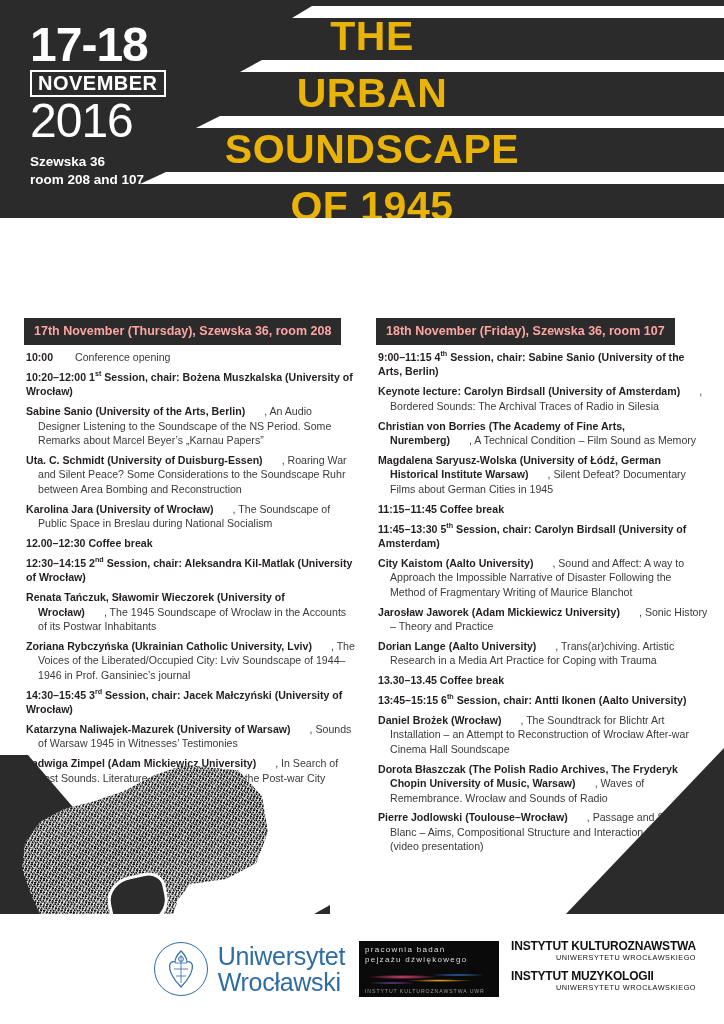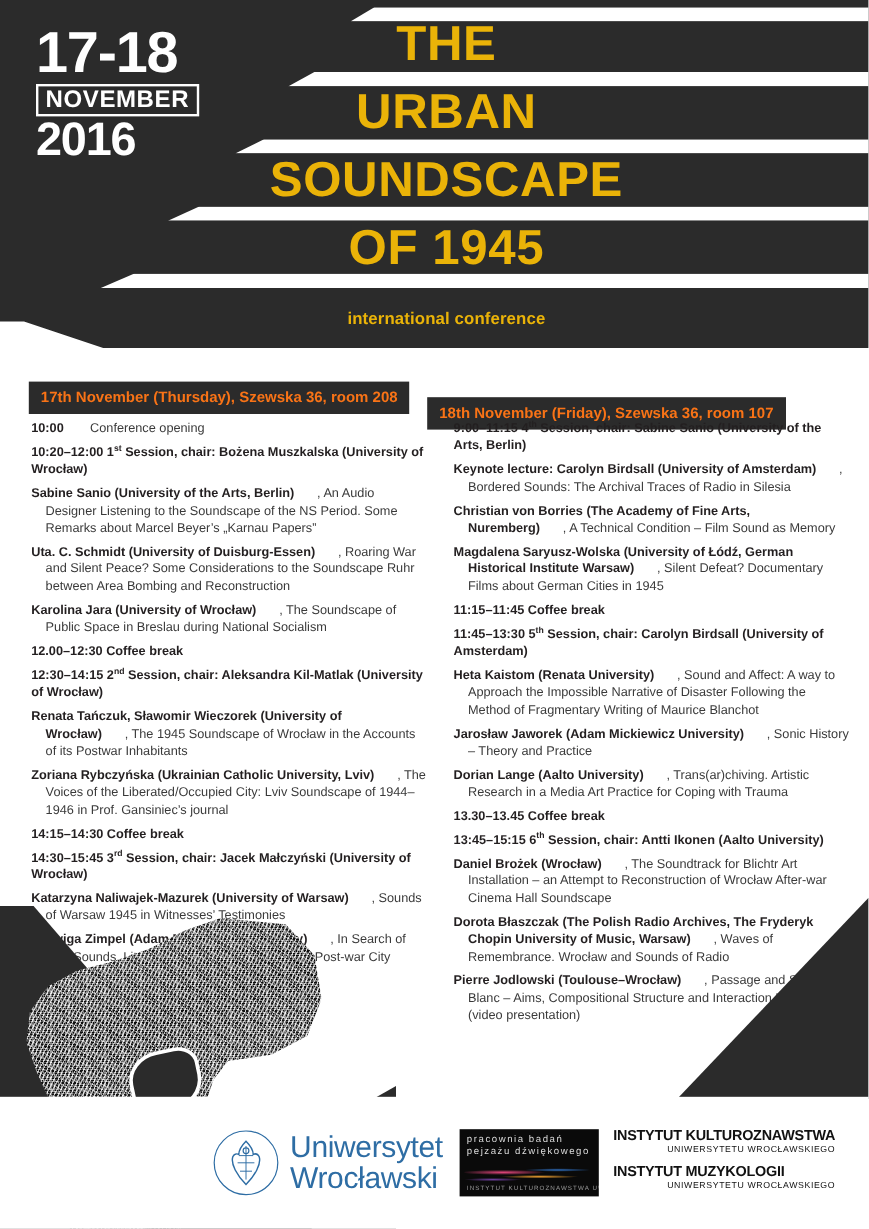--- a/index.html
+++ b/index.html
@@ -16,21 +16,21 @@
     height: 1024px;
     overflow: hidden;
     background: #ffffff;
   }
 
   
   .header {
     position: absolute;
     left: 0; top: 0;
     width: 724px;
-    height: 290px;
+    height: 218px;
     background: #2b2b2b;
     overflow: hidden;
     clip-path: polygon(0 0, 724px 0, 724px 290px, 86px 290px, 20px 268px, 0 268px);
   }
   
   .stripe {
     position: absolute;
     background: #ffffff;
     height: 12px;
   }
@@ -58,22 +58,22 @@
     display: inline-block;
     border: 2px solid #ffffff;
     padding: 1px 6px 2px 6px;
     font-size: 20px;
     font-weight: bold;
     letter-spacing: 0.5px;
     line-height: 1;
     margin: 3px 0 1px 0;
   }
   .d-year {
-    font-size: 39px;
-    font-weight: bold;
+    font-size: 48px;
+    font-weight: normal;
     line-height: 0.96;
     letter-spacing: -1px;
   }
   .d-venue {
     font-size: 13.5px;
     font-weight: bold;
     line-height: 1.32;
     margin-top: 9px;
   }
 
@@ -98,29 +98,29 @@
     font-size: 14px;
     font-weight: bold;
     margin-top: 30px;
     letter-spacing: 0.1px;
   }
 
   
   .day-head {
     position: absolute;
     background: #2b2b2b;
-    color: #f97316;
+    color: #fca5a5;
     font-size: 12.5px;
     font-weight: bold;
     padding: 6px 10px 7px 10px;
     white-space: nowrap;
     box-sizing: border-box;
   }
   #day1-head { left: 24px;  top: 318px; }
-  #day2-head { left: 356px; top: 318px; margin-top: 13px; }
+  #day2-head { left: 376px; top: 318px; }
 
   
   .col {
     position: absolute;
     top: 350px;
     width: 330px;
     color: #231f20;
     font-size: 10.6px;
     line-height: 1.36;
   }
@@ -225,21 +225,21 @@
     position: relative;
   }
   .crest svg { display: block; }
   .uwr-text {
     font-size: 25px;
     line-height: 1.05;
     color: #2e6da4;
     letter-spacing: -0.3px;
   }
   .logo-lab {
-    width: 116px; height: 56px;
+    width: 140px; height: 56px;
     background: #0a0a0a;
     margin-left: 14px;
     position: relative;
     overflow: hidden;
   }
   .lab-t1, .lab-t2, .lab-t3 {
     position: absolute;
     color: #dcdcdc;
     font-size: 8px;
     letter-spacing: 1.3px;
@@ -274,20 +274,24 @@
     <div class="stripe s1"></div>
     <div class="stripe s2"></div>
     <div class="stripe s3"></div>
     <div class="stripe s4"></div>
     <div class="stripe s5"></div>
 
     <div class="date-block">
       <div class="d-range">17-18</div>
       <div class="d-month">NOVEMBER</div>
       <div class="d-year">2016</div>
+      <div class="d-venue">
+        <div>Szewska 36</div>
+        <div>room 208 and 107</div>
+      </div>
     </div>
 
     <div class="title-block">
       <div class="t-line l1">THE</div>
       <div class="t-line l2">URBAN</div>
       <div class="t-line l3">SOUNDSCAPE</div>
       <div class="t-line l4">OF 1945</div>
       <div class="t-sub">international conference</div>
     </div>
   </div>
@@ -298,33 +302,32 @@
   <div class="col" id="col-left">
       <div class="entry"><b>10:00</b><span class="lite"> Conference opening</span></div>
       <div class="entry bold-all">10:20–12:00 1<sup>st</sup> Session, chair: Bożena Muszkalska (University of Wrocław)</div>
       <div class="entry hang"><b>Sabine Sanio (University of the Arts, Berlin)</b><span class="lite">, An Audio Designer Listening to the Soundscape of the NS Period. Some Remarks about Marcel Beyer’s „Karnau Papers”</span></div>
       <div class="entry hang"><b>Uta. C. Schmidt (University of Duisburg-Essen)</b><span class="lite">, Roaring War and Silent Peace? Some Considerations to the Soundscape Ruhr between Area Bombing and Reconstruction</span></div>
       <div class="entry hang"><b>Karolina Jara (University of Wrocław)</b><span class="lite">, The Soundscape of Public Space in Breslau during National Socialism</span></div>
       <div class="entry bold-all">12.00–12:30 Coffee break</div>
       <div class="entry bold-all">12:30–14:15 2<sup>nd</sup> Session, chair:  Aleksandra Kil-Matlak (University of Wrocław)</div>
       <div class="entry hang"><b>Renata Tańczuk, Sławomir Wieczorek (University of Wrocław)</b><span class="lite">, The 1945 Soundscape of Wrocław in the Accounts of its Postwar Inhabitants</span></div>
       <div class="entry hang"><b>Zoriana Rybczyńska (Ukrainian Catholic University, Lviv)</b><span class="lite">, The Voices of the Liberated/Occupied City: Lviv Soundscape of 1944–1946 in Prof. Gansiniec’s journal</span></div>
-      <div class="entry bold-all">14:15–14:30 Coffee break</div>
       <div class="entry bold-all">14:30–15:45 3<sup>rd</sup> Session, chair: Jacek Małczyński (University of Wrocław)</div>
       <div class="entry hang"><b>Katarzyna Naliwajek-Mazurek (University of Warsaw)</b><span class="lite">, Sounds of Warsaw 1945 in Witnesses’ Testimonies</span></div>
       <div class="entry hang"><b>Jadwiga Zimpel (Adam Mickiewicz University)</b><span class="lite">, In Search of Lost Sounds. Literature as Aural Memory of the Post-war City</span></div>
     </div>
   <div class="col" id="col-right">
       <div class="entry bold-all">9:00–11:15 4<sup>th</sup> Session, chair: Sabine Sanio (University of the Arts, Berlin)</div>
       <div class="entry hang"><b>Keynote lecture: Carolyn Birdsall (University of Amsterdam)</b><span class="lite">, Bordered Sounds: The Archival Traces of Radio in Silesia</span></div>
       <div class="entry hang"><b>Christian von Borries (The Academy of Fine Arts, Nuremberg)</b><span class="lite">, A Technical Condition – Film Sound as Memory</span></div>
       <div class="entry hang"><b>Magdalena Saryusz-Wolska (University of Łódź, German Historical Institute Warsaw)</b><span class="lite">, Silent Defeat? Documentary Films about German Cities in 1945</span></div>
       <div class="entry bold-all">11:15–11:45 Coffee break</div>
       <div class="entry bold-all">11:45–13:30 5<sup>th</sup> Session, chair: Carolyn Birdsall (University of Amsterdam)</div>
-      <div class="entry hang"><b>Heta Kaistom (Renata University)</b><span class="lite">, Sound and Affect: A way to Approach the Impossible Narrative of Disaster Following the Method of Fragmentary Writing of Maurice Blanchot</span></div>
+      <div class="entry hang"><b>City Kaistom (Aalto University)</b><span class="lite">, Sound and Affect: A way to Approach the Impossible Narrative of Disaster Following the Method of Fragmentary Writing of Maurice Blanchot</span></div>
       <div class="entry hang"><b>Jarosław Jaworek (Adam Mickiewicz University)</b><span class="lite">, Sonic History – Theory and Practice</span></div>
       <div class="entry hang"><b>Dorian Lange (Aalto University)</b><span class="lite">, Trans(ar)chiving. Artistic Research in a Media Art Practice for Coping with Trauma</span></div>
       <div class="entry bold-all">13.30–13.45 Coffee break</div>
       <div class="entry bold-all">13:45–15:15 6<sup>th</sup> Session, chair: Antti Ikonen (Aalto University)</div>
       <div class="entry hang"><b>Daniel Brożek (Wrocław)</b><span class="lite">, The Soundtrack for Blichtr Art Installation – an Attempt to Reconstruction of Wrocław After-war Cinema Hall Soundscape</span></div>
       <div class="entry hang"><b>Dorota Błaszczak (The Polish Radio Archives, The Fryderyk Chopin University of Music, Warsaw)</b><span class="lite">, Waves of Remembrance. Wrocław and Sounds of Radio</span></div>
       <div class="entry hang"><b>Pierre Jodlowski (Toulouse–Wrocław)</b><span class="lite">, Passage and Soleil Blanc – Aims, Compositional Structure and Interaction Issues (video presentation)</span></div>
     </div>
 
   <div class="wedge-br"></div>

